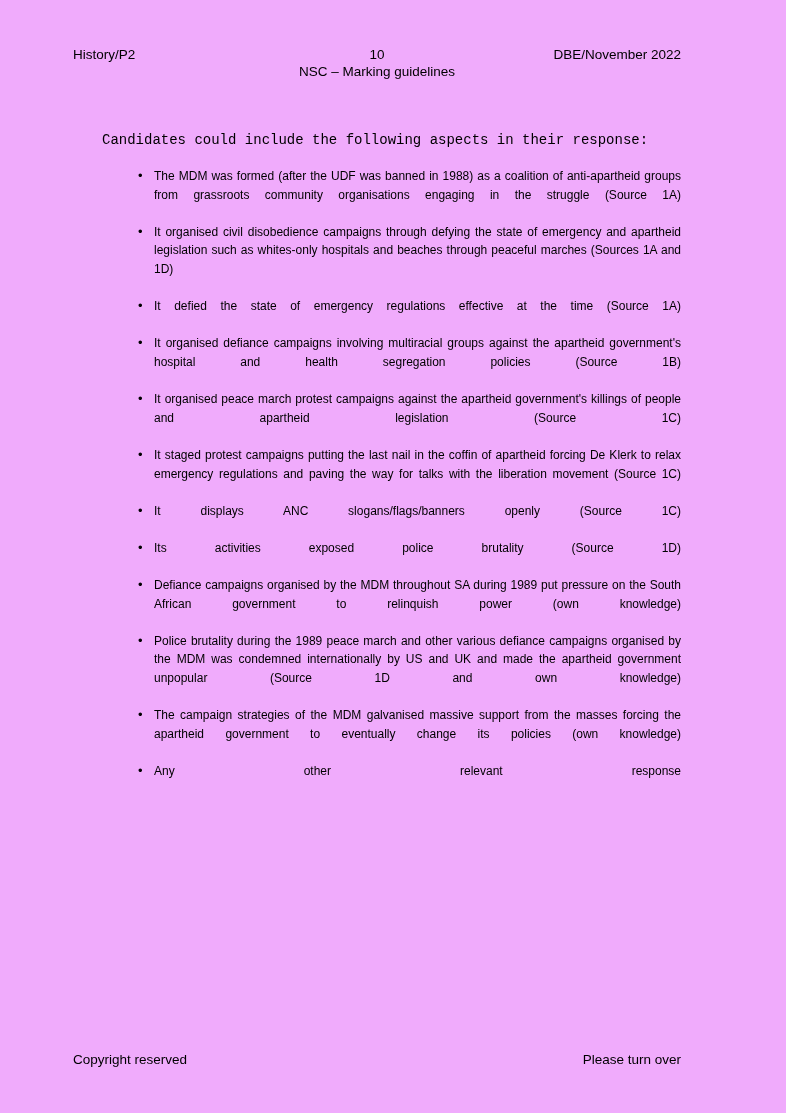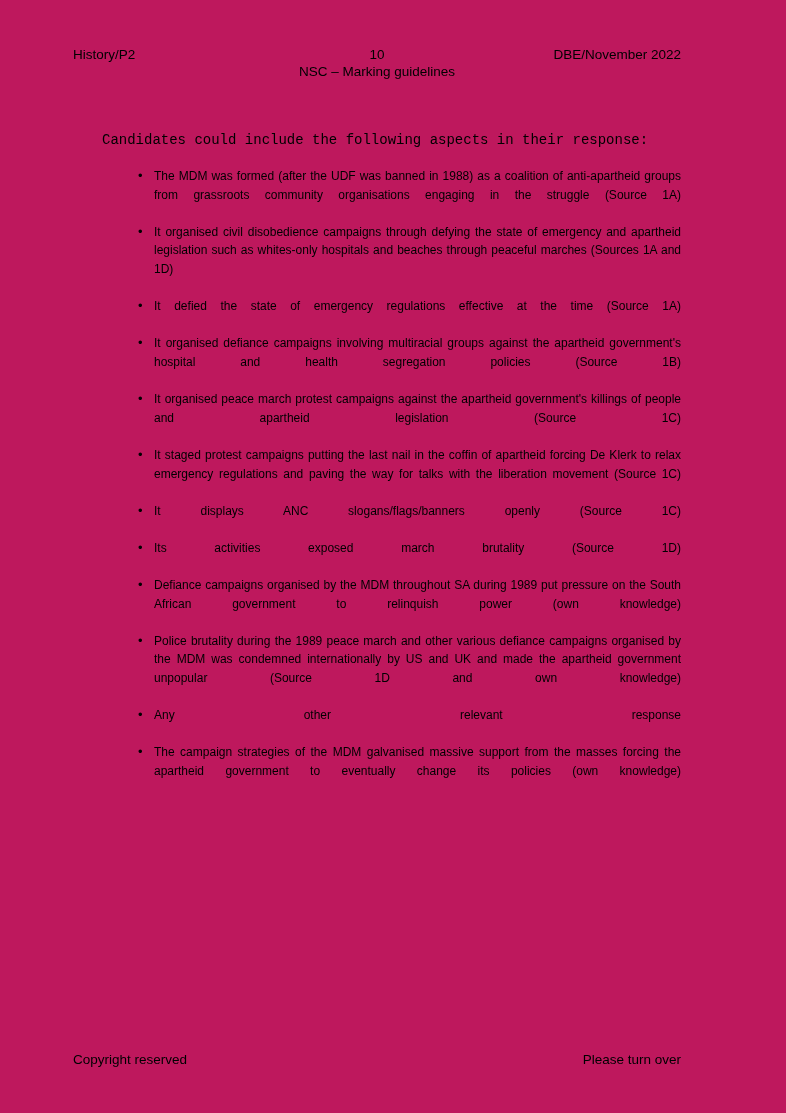--- a/index.html
+++ b/index.html
@@ -9,21 +9,21 @@
     background: #ffffff;
   }
   body {
     font-family: "Liberation Sans", sans-serif;
     color: #000000;
   }
   .page {
     position: relative;
     width: 786px;
     height: 1113px;
-    background: #be185d;
+    background: #f0abfc;
     overflow: hidden;
     box-sizing: border-box;
   }
 
   
   .page-header {
     position: absolute;
     left: 73px;
     top: 46px;
     width: 608px;
@@ -174,25 +174,25 @@
     <div class="intro-line">Candidates could include the following aspects in their response:</div>
 
     <ul class="aspects">
       <li>The MDM was formed (after the UDF was banned in 1988) as a coalition of anti-apartheid groups from grassroots community organisations engaging in the struggle (Source 1A)</li>
       <li>It organised civil disobedience campaigns through defying the state of emergency and apartheid legislation such as whites-only hospitals and beaches through peaceful marches (Sources 1A and 1D)</li>
       <li>It defied the state of emergency regulations effective at the time (Source 1A)</li>
       <li>It organised defiance campaigns involving multiracial groups against the apartheid government's hospital and health segregation policies (Source 1B)</li>
       <li>It organised peace march protest campaigns against the apartheid government's killings of people and apartheid legislation (Source 1C)</li>
       <li>It staged protest campaigns putting the last nail in the coffin of apartheid forcing De Klerk to relax emergency regulations and paving the way for talks with the liberation movement (Source 1C)</li>
       <li>It displays ANC slogans/flags/banners openly (Source 1C)</li>
-      <li>Its activities exposed march brutality (Source 1D)</li>
+      <li>Its activities exposed police brutality (Source 1D)</li>
       <li>Defiance campaigns organised by the MDM throughout SA during 1989 put pressure on the South African government to relinquish power (own knowledge)</li>
       <li>Police brutality during the 1989 peace march and other various defiance campaigns organised by the MDM was condemned internationally by US and UK and made the apartheid government unpopular (Source 1D and own knowledge)</li>
+      <li>The campaign strategies of the MDM galvanised massive support from the masses forcing the apartheid government to eventually change its policies (own knowledge)</li>
       <li>Any other relevant response</li>
-      <li>The campaign strategies of the MDM galvanised massive support from the masses forcing the apartheid government to eventually change its policies (own knowledge)</li>
     </ul>
 
   </div>
 
   <div class="page-footer">
     <div class="ftr-left">Copyright reserved</div>
     <div class="ftr-right">Please turn over</div>
   </div>
 
 </div>

